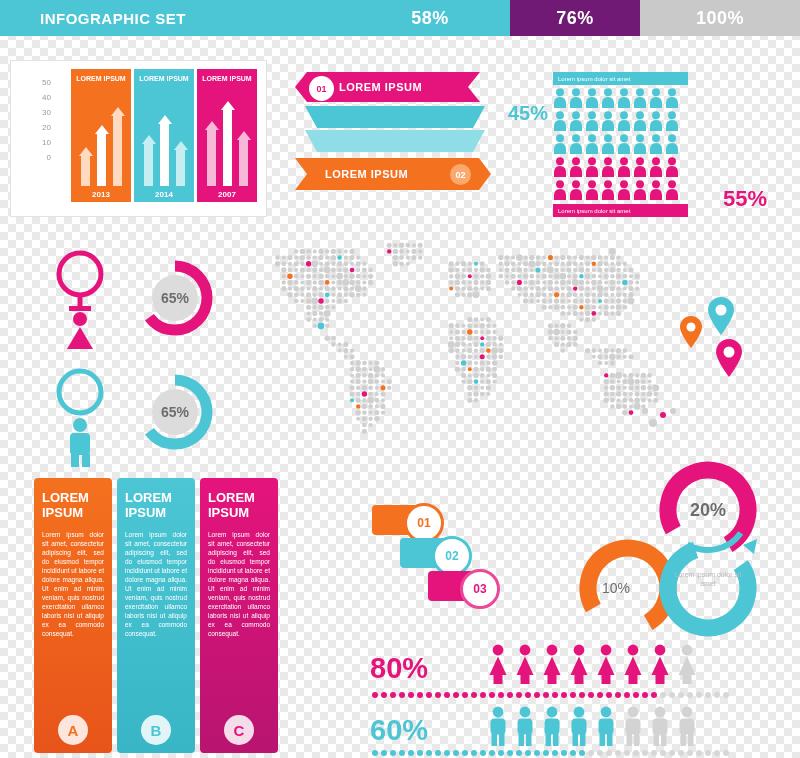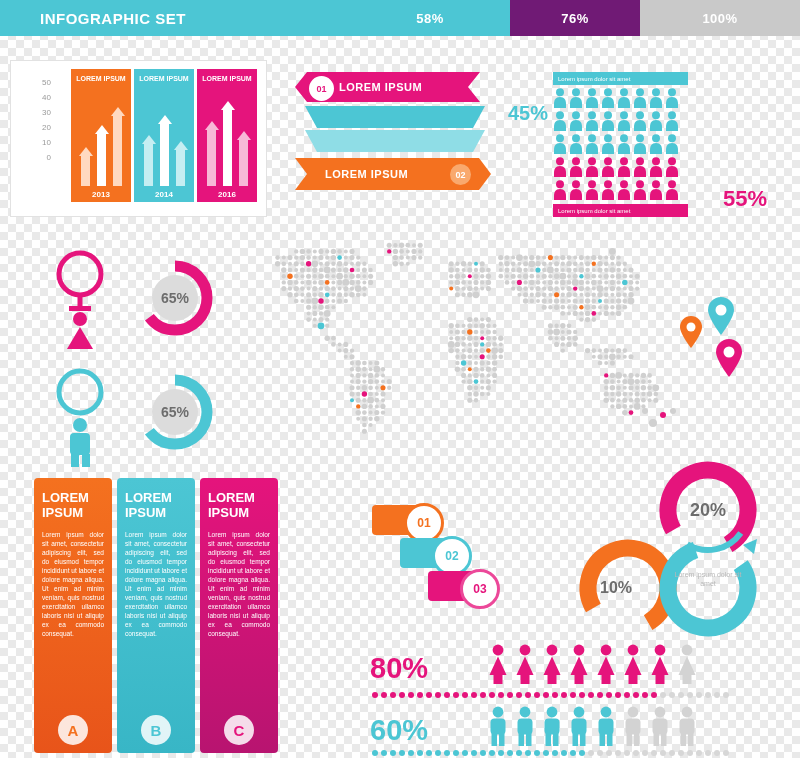--- a/index.html
+++ b/index.html
@@ -9,21 +9,21 @@
     background-color:#ffffff;
     background-image:
       linear-gradient(45deg,#e9e9e9 25%,transparent 25%,transparent 75%,#e9e9e9 75%),
       linear-gradient(45deg,#e9e9e9 25%,transparent 25%,transparent 75%,#e9e9e9 75%);
     background-size:16px 16px;
     background-position:0 0, 8px 8px;
   }
   .abs{position:absolute;}
   
   #topbar{left:0;top:0;width:800px;height:36px;display:flex;}
-  #topbar .seg{height:36px;display:flex;align-items:center;justify-content:center;color:#fff;font-size:13px;font-weight:bold;letter-spacing:.5px;}
+  #topbar .seg{height:36px;display:flex;align-items:center;justify-content:center;color:#fff;font-size:18px;font-weight:bold;letter-spacing:.5px;}
   #topbar .title{flex:0 0 310px;background:#4cc6d4;justify-content:flex-start;padding-left:40px;font-size:15px;}
   #topbar .s58{flex:0 0 160px;background:#4cc6d4;}
   #topbar .s76{flex:0 0 130px;background:#701a75;}
   #topbar .s90{flex:0 0 110px;background:#e5147c;}
   #topbar .s100{flex:1;background:#c9c9c9;}
   
   #barpanel{left:10px;top:60px;width:255px;height:155px;background:#fff;border:1px solid #e2e2e2;}
   .barcol{position:absolute;top:8px;width:60px;height:139px;}
   .barcol .hd{height:18px;display:flex;align-items:center;justify-content:center;color:#fff;font-size:7px;font-weight:bold;}
   .barcol .body{height:99px;}
@@ -126,21 +126,21 @@
       </div>
       <div class="arw" style="left:26px;">
         <div class="head" style="border-bottom:9px solid #ffffff;"></div>
         <div class="stem" style="height:76px;background:#ffffff;"></div>
       </div>
       <div class="arw" style="left:42px;">
         <div class="head" style="border-bottom:9px solid #f7b9d7;"></div>
         <div class="stem" style="height:46px;background:#f7b9d7;"></div>
       </div>
     </div>
-    <div class="ft" style="background:#e5147c;">2016</div>
+    <div class="ft" style="background:#e5147c;">2007</div>
   </div>
 </div>
 
 <div id="ribbons" class="abs">
 
   <div class="abs" style="left:0;top:0;width:185px;height:30px;">
     <svg width="185" height="30" viewBox="0 0 185 30">
       <polygon points="0,15 12,0 185,0 173,15 185,30 12,30" fill="#e5147c"></polygon>
     </svg>
     <div class="abs" style="left:14px;top:4px;">
@@ -1085,21 +1085,21 @@
     <circle cx="60" cy="60" r="40" fill="none" stroke="#e5147c" stroke-width="17" stroke-dasharray="188 63" transform="rotate(150 60 60)"></circle>
     <path d="M95 95 l14 -6 -3 15 z" fill="#4cc6d4"></path>
     <circle cx="60" cy="60" r="40" fill="none" stroke="#4cc6d4" stroke-width="6" stroke-dasharray="60 191" transform="rotate(35 60 60)"></circle>
   </svg>
   <div class="abs" style="left:0;top:0;width:120px;height:120px;display:flex;align-items:center;justify-content:center;font-size:18px;font-weight:bold;color:#6d6d6d;">20%</div>
 </div>
 <div class="abs" style="left:568px;top:528px;width:120px;height:120px;">
   <svg width="120" height="120" viewBox="0 0 120 120">
     <circle cx="60" cy="60" r="40" fill="none" stroke="#f4711f" stroke-width="17" stroke-dasharray="188 63" transform="rotate(150 60 60)"></circle>
   </svg>
-  <div class="abs" style="left:0;top:0;width:96px;height:120px;display:flex;align-items:center;justify-content:center;font-size:16px;font-weight:bold;color:#6d6d6d;">10%</div>
+  <div class="abs" style="left:0;top:0;width:96px;height:120px;display:flex;align-items:center;justify-content:center;font-size:14px;font-weight:normal;color:#6d6d6d;">10%</div>
 </div>
 <div class="abs" style="left:648px;top:528px;width:120px;height:120px;">
   <svg width="120" height="120" viewBox="0 0 120 120">
     <circle cx="60" cy="60" r="40" fill="none" stroke="#4cc6d4" stroke-width="17" stroke-dasharray="200 51" transform="rotate(-35 60 60)"></circle>
   </svg>
   <div class="abs" style="left:22px;top:42px;width:76px;text-align:center;font-size:7px;line-height:9px;color:#b8b8b8;">Lorem ipsum dolor sit amet</div>
 </div>
 
 <div class="bigpct" style="left:370px;top:652px;color:#e5147c;">80%</div>
 <div class="prow2" id="row80" style="left:487px;top:644px;">

